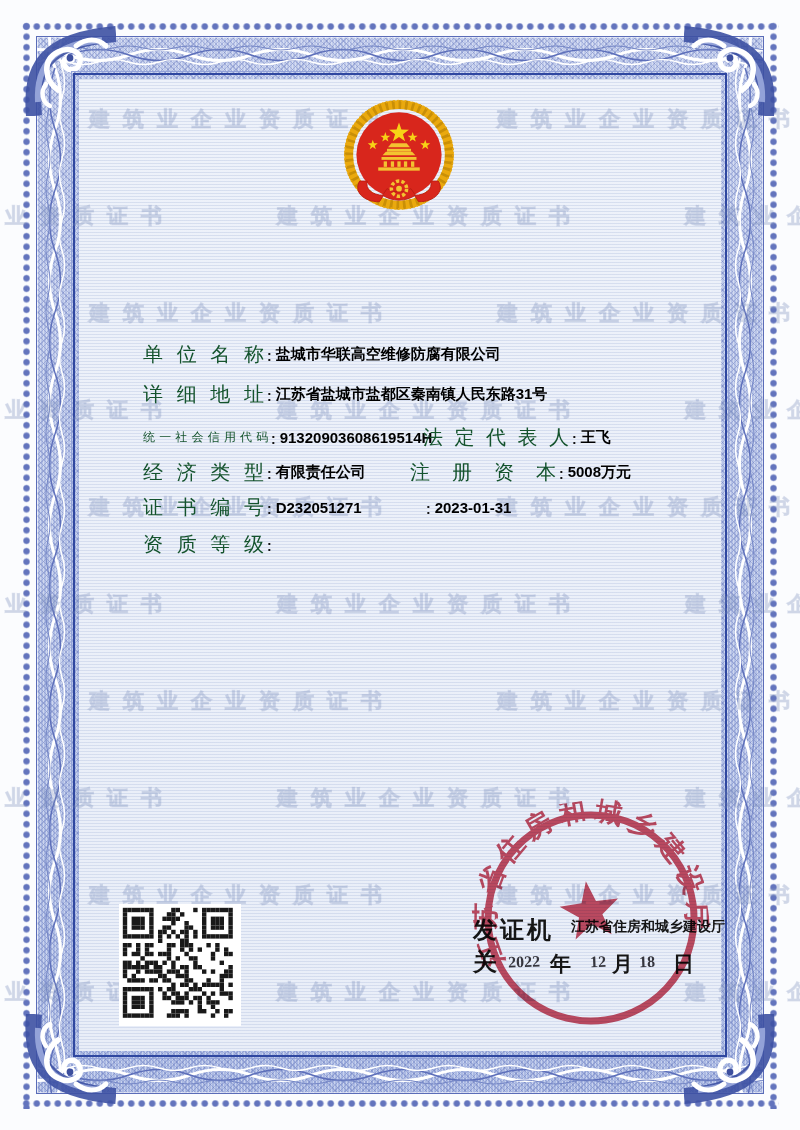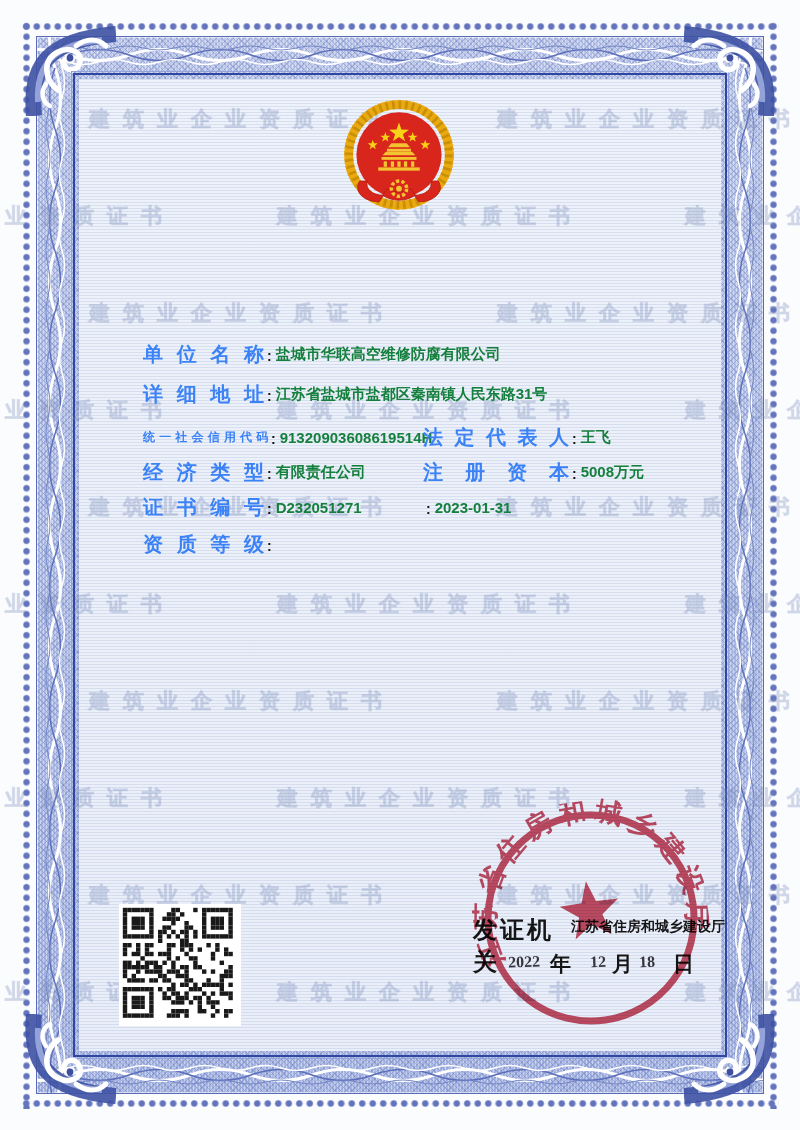--- a/index.html
+++ b/index.html
@@ -37,25 +37,25 @@
       repeating-linear-gradient(180deg, rgba(177,191,222,.38) 0 1px, rgba(0,0,0,0) 1px 3px),
       linear-gradient(#eef2fa,#e9eef8);}
   .wm-row{position:absolute;white-space:nowrap;font-size:21px;font-weight:700;
     letter-spacing:13px;color:rgba(122,142,188,.15);
     -webkit-text-stroke:1px rgba(122,142,188,.22);pointer-events:none;}
   
   .title{position:absolute;top:238px;left:0;right:0;text-align:center;
     font-size:46px;font-weight:900;letter-spacing:12px;text-indent:12px;color:#141414;z-index:2;}
   .row{position:absolute;height:26px;display:flex;align-items:center;z-index:2;}
   .flabel{display:inline-block;width:121px;text-align:justify;text-align-last:justify;
-    font-weight:700;font-size:20px;color:#3b82f6;}
+    font-weight:400;font-size:20px;color:#14532d;}
   .flabel.long{width:125px;font-size:12px;letter-spacing:-.3px;}
   .flabel.r{width:146px;}
   .colon{font-weight:700;font-size:14px;margin:3px 4px 0 3px;}
-  .fvalue{font-size:15px;font-weight:600;color:#15803d;white-space:nowrap;}
+  .fvalue{font-size:15px;font-weight:600;color:#000000;white-space:nowrap;}
   .issuer-label{position:absolute;display:inline-block;width:78px;text-align:justify;
     text-align-last:justify;font-weight:700;font-size:24px;z-index:2;}
   .issuer-value{position:absolute;font-size:14px;font-weight:600;z-index:2;white-space:nowrap;}
   .date-unit{position:absolute;font-size:21px;font-weight:700;z-index:2;}
   .date-num{position:absolute;font-family:"Liberation Serif","DejaVu Serif",serif;
     font-size:16px;font-weight:600;color:#35353d;z-index:2;transform:rotate(-2deg);}
   .qr{position:absolute;left:119px;top:904px;z-index:2;}
   .seal{position:absolute;left:474px;top:801px;z-index:3;opacity:.87;transform:rotate(-8deg);
     mix-blend-mode:multiply;}
   .emblem{position:absolute;left:344px;top:98px;z-index:2;}
@@ -173,21 +173,21 @@
   <div class="row" style="left:423px;top:424px;">
     <span class="flabel r">法定代表人</span>
       <span class="colon">:</span>
       <span class="fvalue">王飞</span>
   </div>
   <div class="row" style="left:143px;top:459px;">
     <span class="flabel">经济类型</span>
       <span class="colon">:</span>
       <span class="fvalue">有限责任公司</span>
   </div>
-  <div class="row" style="left:423px;top:459px;justify-content:center;">
+  <div class="row" style="left:410px;top:459px;justify-content:center;">
     <span class="flabel r">注册资本</span>
       <span class="colon">:</span>
       <span class="fvalue">5008万元</span>
   </div>
   <div class="row" style="left:143px;top:494px;">
     <span class="flabel">证书编号</span>
       <span class="colon">:</span>
       <span class="fvalue">D232051271</span>
   </div>
   <div class="row" style="left:423px;top:494px;">

